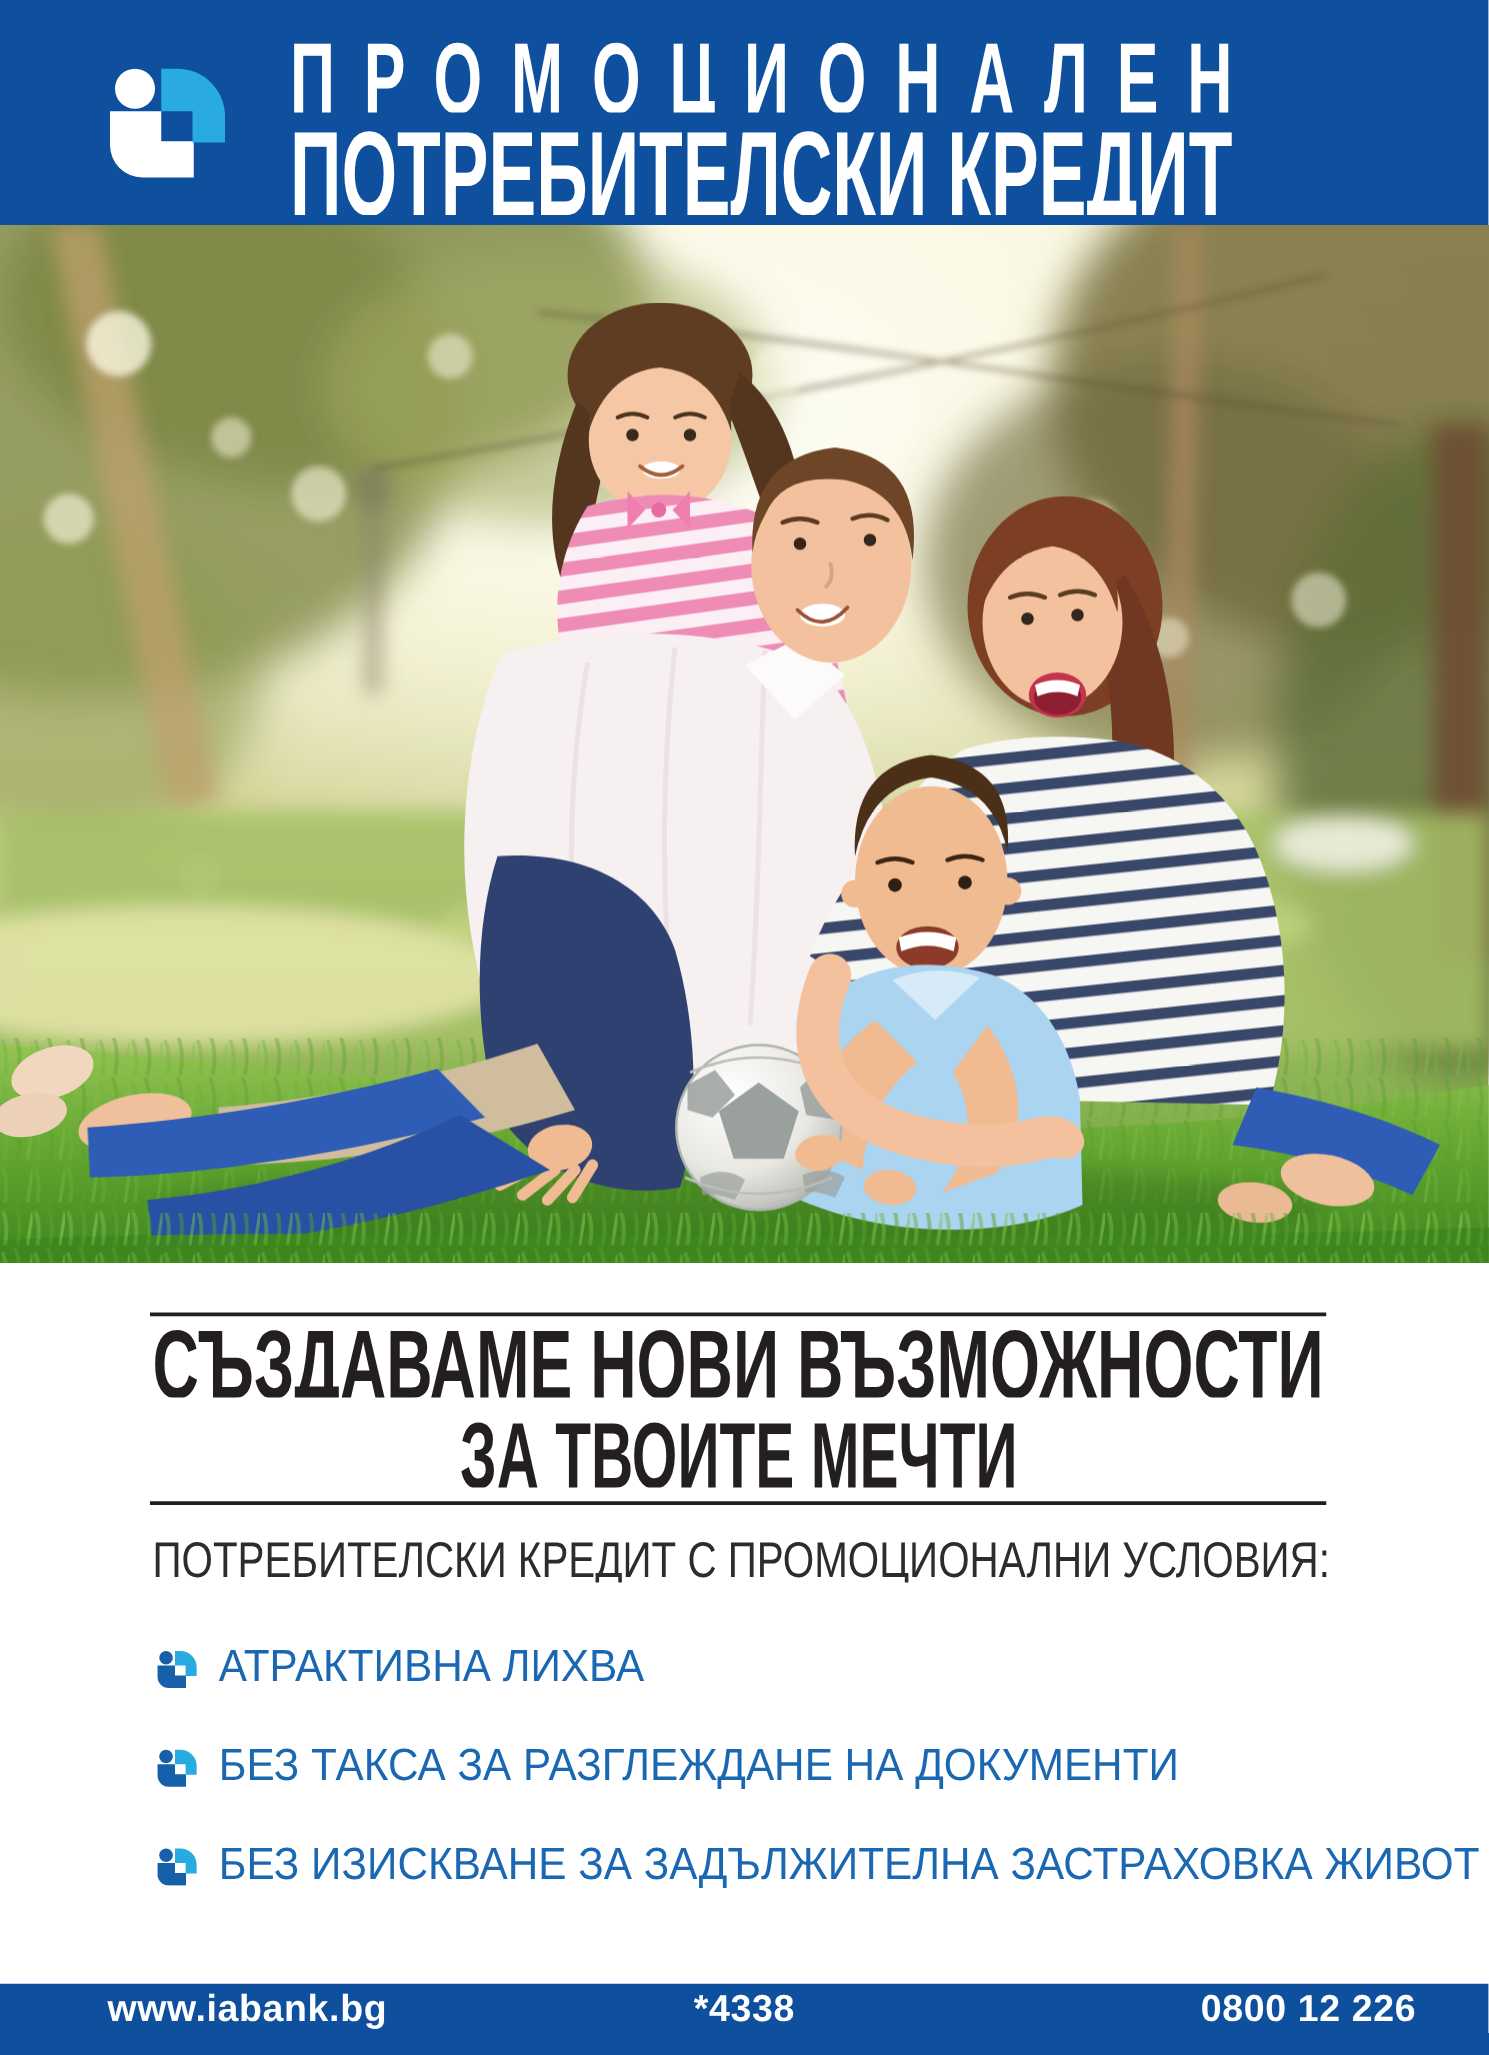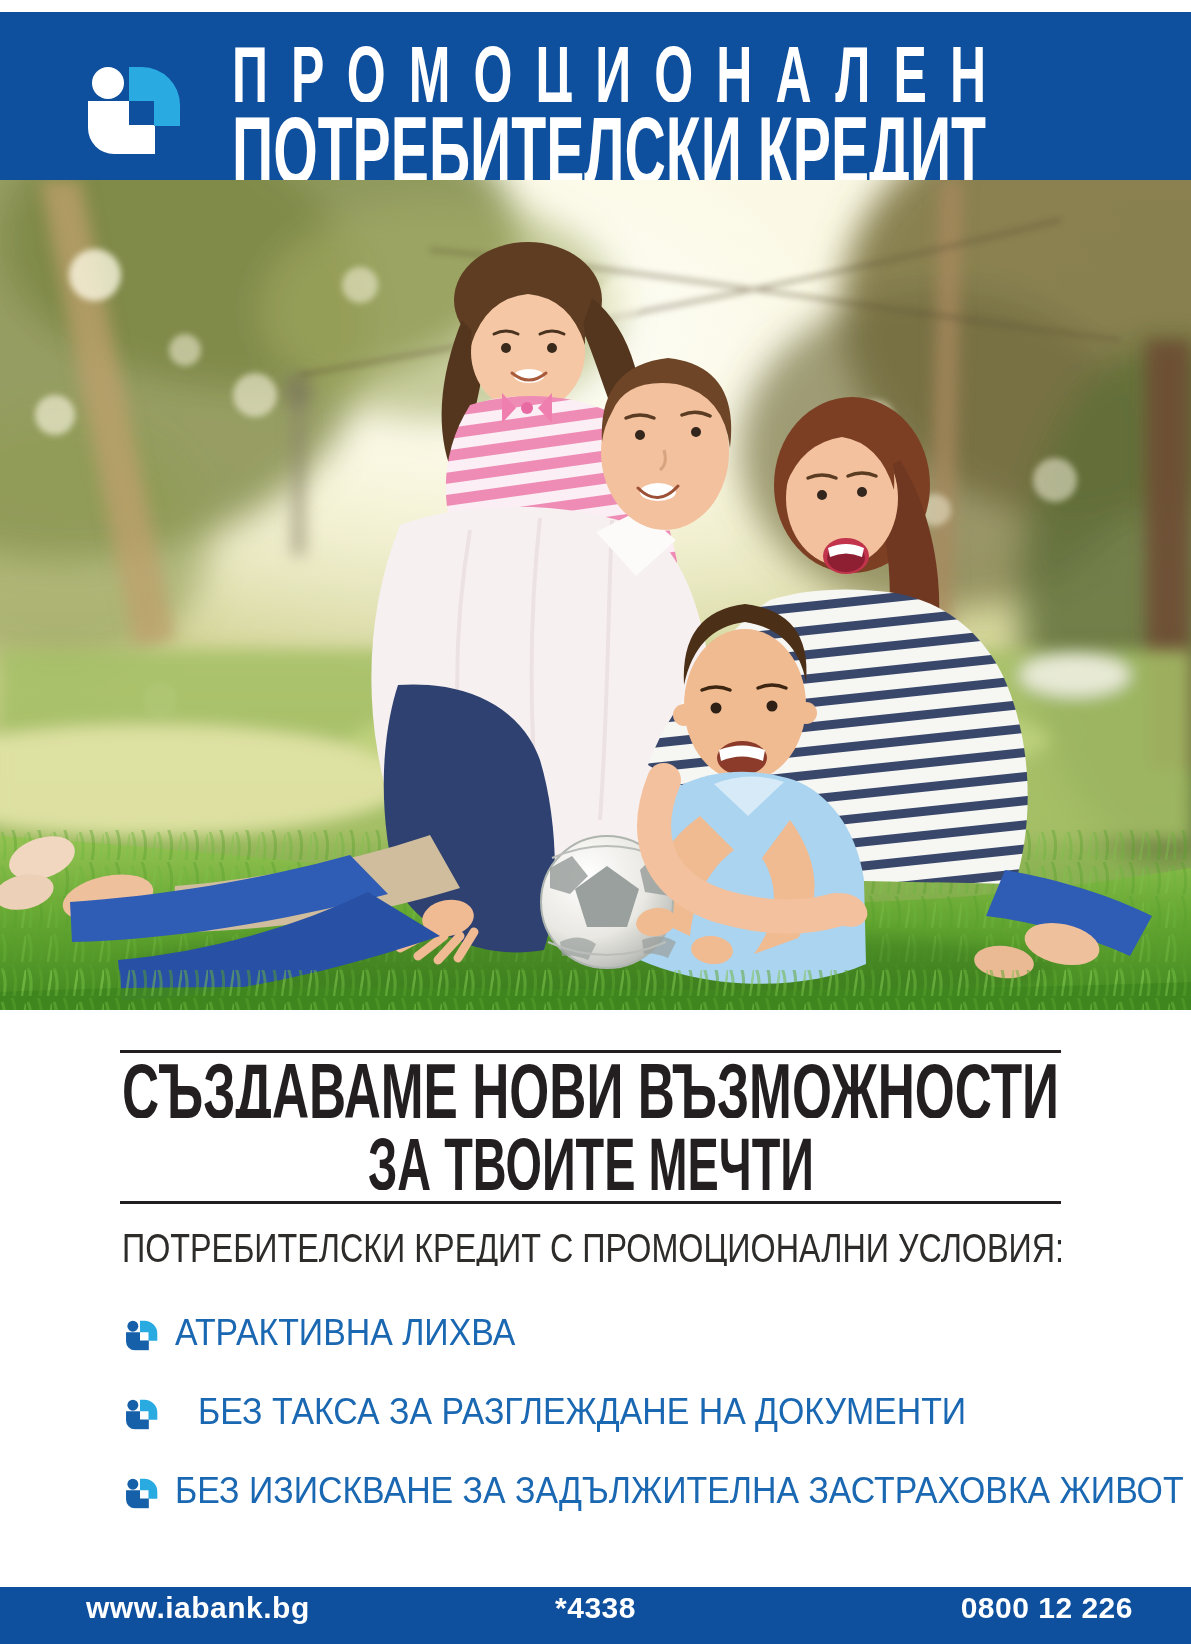--- a/index.html
+++ b/index.html
@@ -1,21 +1,21 @@
 <!DOCTYPE html>
 <html><head>
 <meta charset="utf-8">
 <style>
   html,body{margin:0;padding:0;background:#ffffff;}
   #page{
     position:relative;width:1191px;height:1644px;overflow:hidden;
     background:#ffffff;font-family:"Liberation Sans",sans-serif;
   }
   .band{position:absolute;left:0;width:1191px;background:#0e4f9e;}
-  #header-band{top:12px;height:180px;}
+  #header-band{top:0;height:180px;}
   #footer-band{top:1587px;height:57px;display:flex;align-items:center;
     padding:0 58px 15px 86px;box-sizing:border-box;color:#ffffff;
     font-weight:bold;font-size:30px;letter-spacing:.5px;}
   #footer-band .fcenter{position:absolute;left:50%;transform:translateX(-50%);}
   #footer-band .fright{margin-left:auto;}
   .logo-white{--lg-main:#ffffff;--lg-quarter:#29abe2;}
   .logo-blue{--lg-main:#1560a8;--lg-quarter:#29abe2;}
   #header-logo{position:absolute;left:82px;top:38px;width:100px;height:106px;}
   .tsvg{position:absolute;display:block;}
   #title1{left:232px;top:32px;width:754px;height:58px;}
@@ -25,21 +25,21 @@
   #rule-top{top:1050px;}
   #rule-bottom{top:1201px;}
   #headline1{left:122px;top:1062px;width:937px;height:56px;}
   #headline2{left:368px;top:1136px;width:446px;height:54px;}
   #subheading{left:122px;top:1233px;width:942px;height:33px;}
   .bullet{position:absolute;left:124px;height:40px;display:flex;align-items:center;text-align:center;}
   .bullet .bicon{width:34px;height:36px;flex:0 0 auto;}
   .bullet .blabel{margin-left:17px;font-size:36px;color:#1a67b2;
     white-space:nowrap;transform:scaleX(.94);transform-origin:left center;}
   #bullet-row-1{top:1313px;}
-  #bullet-row-2{top:1392px;gap:23px;}
+  #bullet-row-2{top:1392px;}
   #bullet-row-3{top:1471px;}
 </style>
 </head>
 <body>
 
 <div id="page">
 
   <svg width="0" height="0" style="position:absolute" aria-hidden="true">
     <defs>
       <symbol id="bank-logo" viewBox="0 0 100 104">

